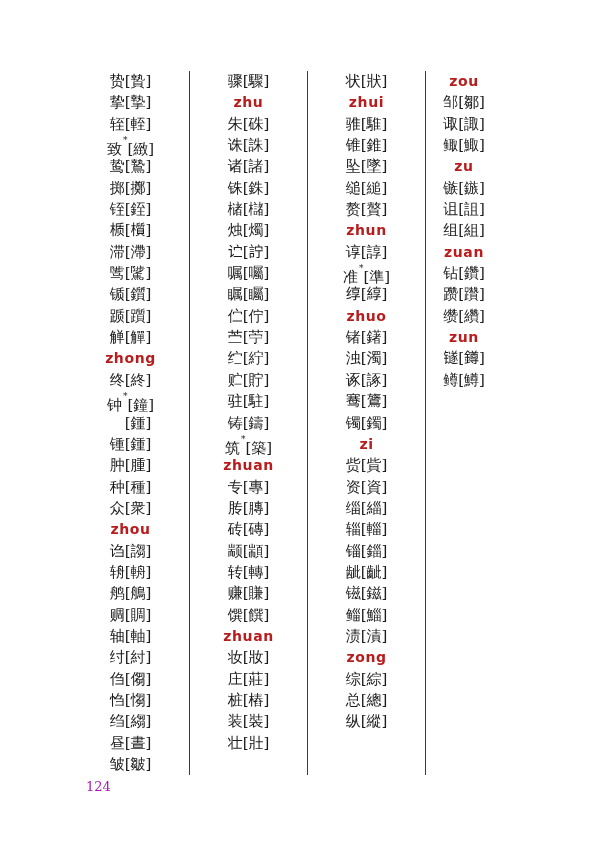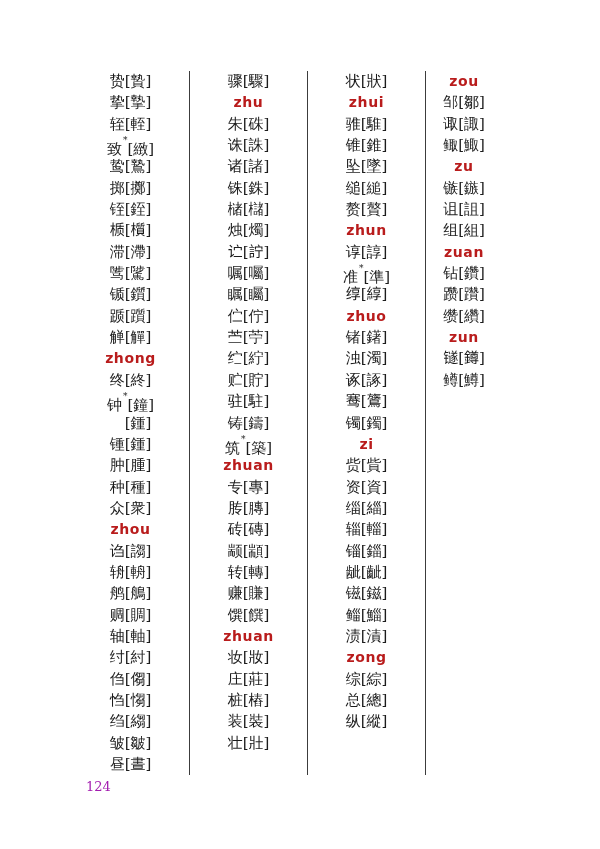--- a/index.html
+++ b/index.html
@@ -80,22 +80,22 @@
         <div class="row head">zhou</div>
         <div class="row"><span class="s">诌</span><span class="t">[謅]</span></div>
         <div class="row"><span class="s">辀</span><span class="t">[輈]</span></div>
         <div class="row"><span class="s">鸼</span><span class="t">[鵃]</span></div>
         <div class="row"><span class="s">赒</span><span class="t">[賙]</span></div>
         <div class="row"><span class="s">轴</span><span class="t">[軸]</span></div>
         <div class="row"><span class="s">纣</span><span class="t">[紂]</span></div>
         <div class="row"><span class="s">㑇</span><span class="t">[㑳]</span></div>
         <div class="row"><span class="s">㤘</span><span class="t">[㥮]</span></div>
         <div class="row"><span class="s">绉</span><span class="t">[縐]</span></div>
+        <div class="row"><span class="s">昼</span><span class="t">[晝]</span></div>
         <div class="row"><span class="s">皱</span><span class="t">[皺]</span></div>
-        <div class="row"><span class="s">昼</span><span class="t">[晝]</span></div>
       </div>
     <div class="col col-2 divided">
         <div class="row"><span class="s">骤</span><span class="t">[驟]</span></div>
         <div class="row head">zhu</div>
         <div class="row"><span class="s">朱</span><span class="t">[硃]</span></div>
         <div class="row"><span class="s">诛</span><span class="t">[誅]</span></div>
         <div class="row"><span class="s">诸</span><span class="t">[諸]</span></div>
         <div class="row"><span class="s">铢</span><span class="t">[銖]</span></div>
         <div class="row"><span class="s">槠</span><span class="t">[櫧]</span></div>
         <div class="row"><span class="s">烛</span><span class="t">[燭]</span></div>

